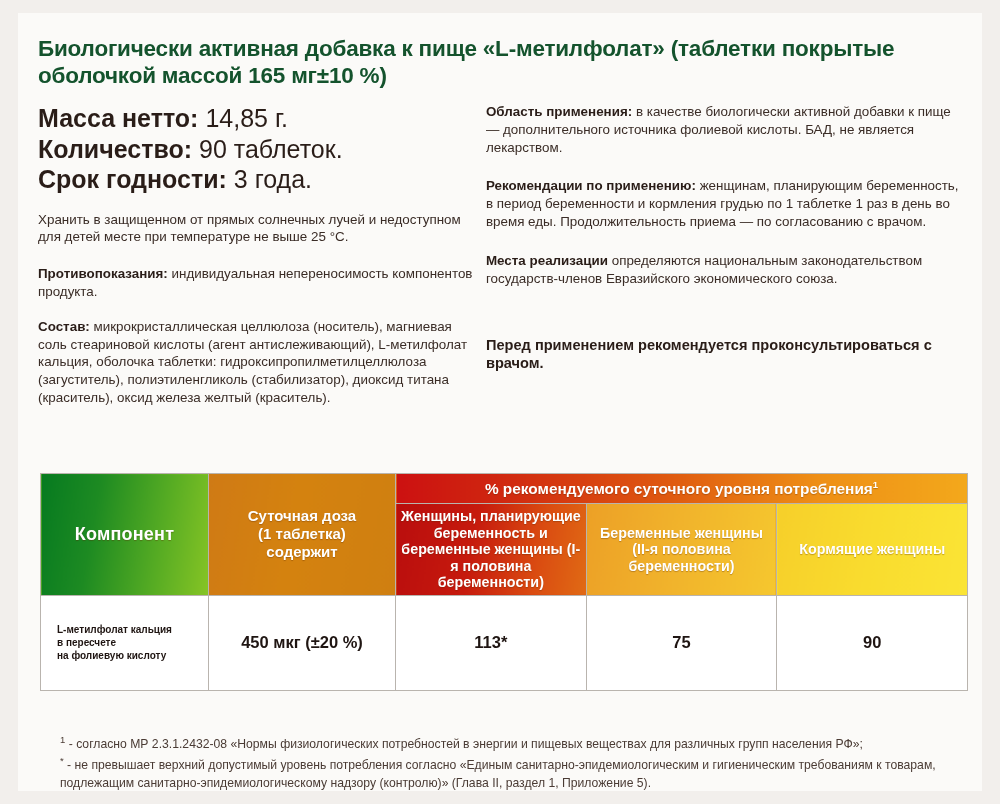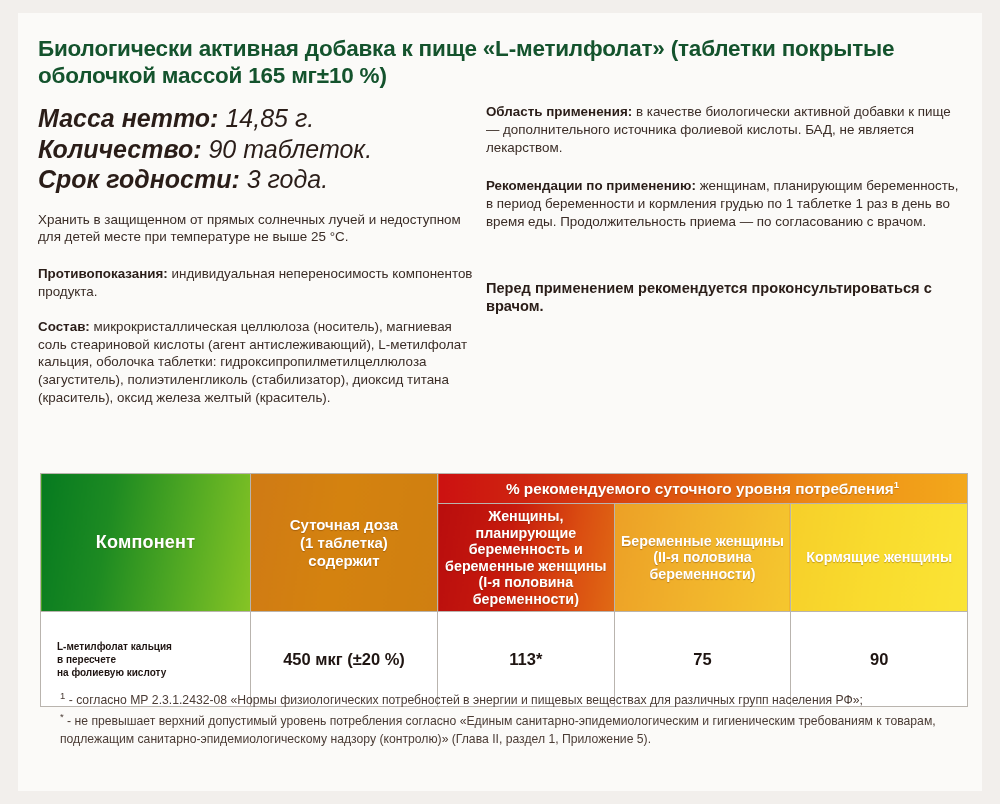--- a/index.html
+++ b/index.html
@@ -40,21 +40,20 @@
     margin-top: 14px;
   }
   .col-left { width: 447px; padding-left: 2px; }
   .col-right { width: 500px; padding-left: 12px; }
 
   .bigline {
     font-size: 25px;
     line-height: 1.22;
     color: #2a1d18;
     white-space: nowrap;
-    font-style: italic;
   }
   .bigline b { font-weight: bold; }
 
   .small {
     font-size: 13.4px;
     line-height: 1.33;
     color: #3a2c26;
   }
   .small b { font-weight: bold; color: #2a1d18; }
   .blk-storage { margin-top: 16px; }
@@ -140,21 +139,21 @@
     font-size: 10px;
   }
   .bodycell.num { font-size: 16.5px; }
 
   .sup { font-size: 9.5px; vertical-align: super; }
 
   
   .notes {
     position: absolute;
     left: 42px;
-    top: 676px;
+    top: 720px;
     width: 910px;
     font-size: 12.2px;
     line-height: 1.47;
     color: #4a3b34;
   }
   .notes .mark { font-size: 9.5px; vertical-align: super; }
 </style>
 </head>
 <body>
 
@@ -198,31 +197,35 @@
       <div class="small right-blk">
         <b>Область применения:</b>
         <span>в качестве биологически активной добавки к пище — дополнительного источника фолиевой кислоты. БАД, не является лекарством.</span>
       </div>
 
       <div class="small right-gap1">
         <b>Рекомендации по применению:</b>
         <span>женщинам, планирующим беременность, в период беременности и кормления грудью по 1 таблетке 1 раз в день во время еды. Продолжительность приема — по согласованию с врачом.</span>
       </div>
 
+      <div class="small right-gap2">
+        <b>Места реализации</b>
+        <span>определяются национальным законодательством государств-членов Евразийского экономического союза.</span>
+      </div>
 
       <div class="consult">Перед применением рекомендуется проконсультироваться с врачом.</div>
 
     </div>
   </div>
 
   <div class="table-wrap">
     <table class="nutri">
       <tbody>
           <tr>
-        <td class="hcell c-comp" rowspan="2" style="width:210px">Компонент</td>
+        <td class="hcell c-comp" rowspan="2" style="width:168px">Компонент</td>
         <td class="hcell c-dose" rowspan="2" style="width:187px">
           <span class="pre">Суточная доза<br>(1 таблетка)<br>содержит</span>
         </td>
         <td class="hcell c-pct" colspan="3">
           <span>% рекомендуемого суточного уровня потребления</span><span class="sup">1</span>
         </td>
       </tr>
       <tr>
         <td class="hcell c-g1" style="width:207px">Женщины, планирующие беременность и беременные женщины (I-я половина беременности)</td>
         <td class="hcell c-g2" style="width:198px">Беременные женщины (II-я половина беременности)</td>

